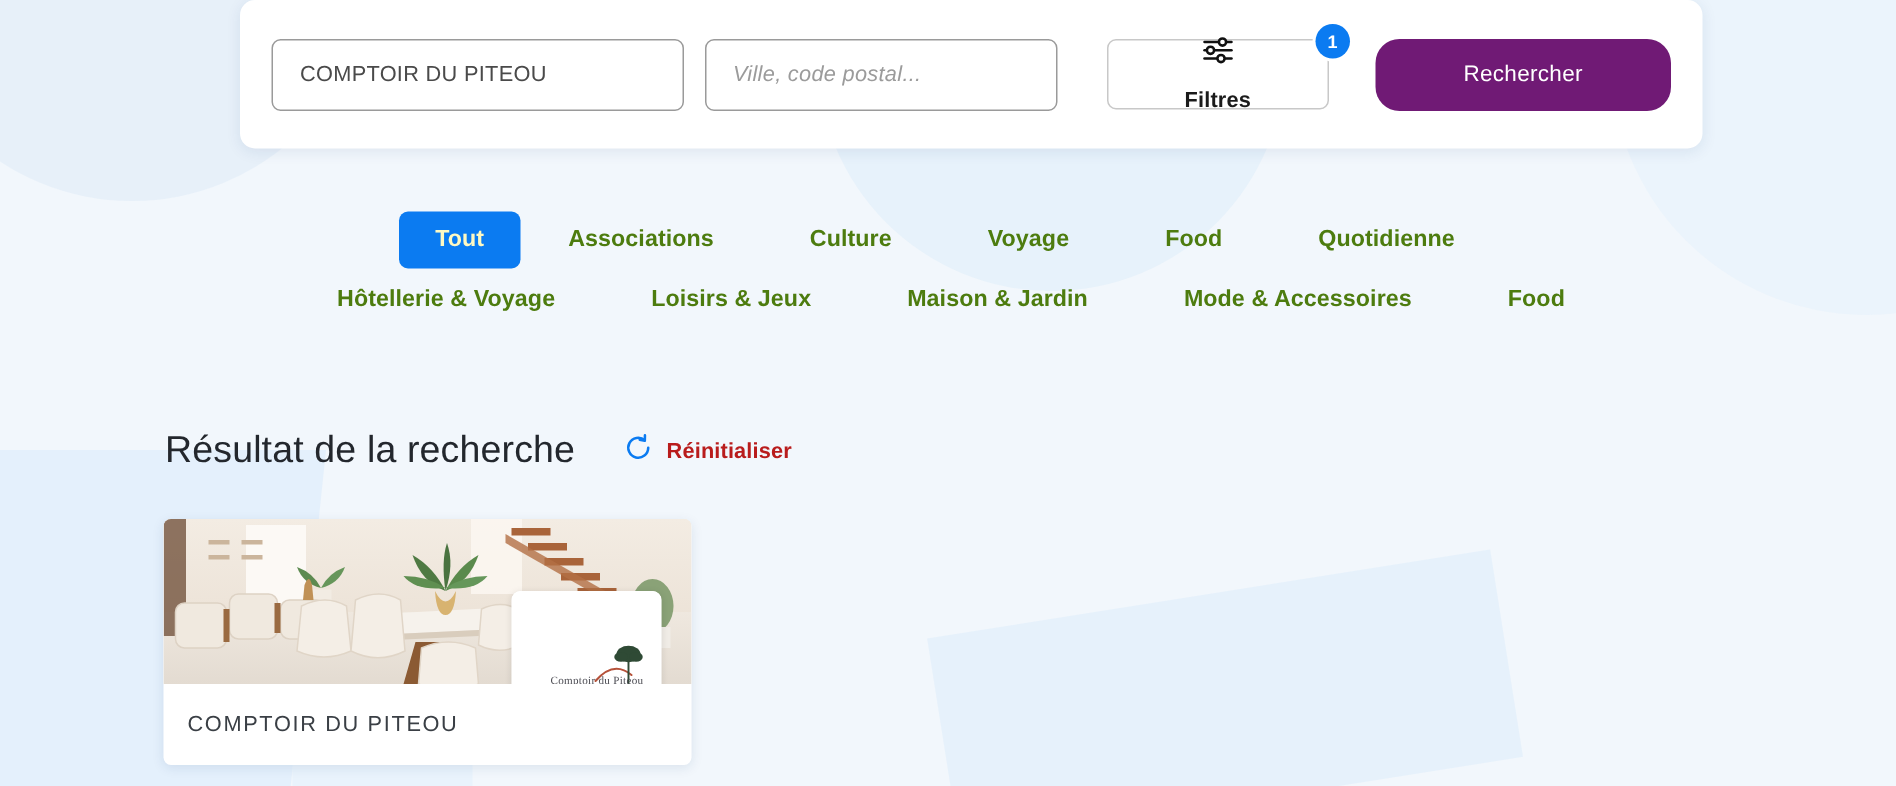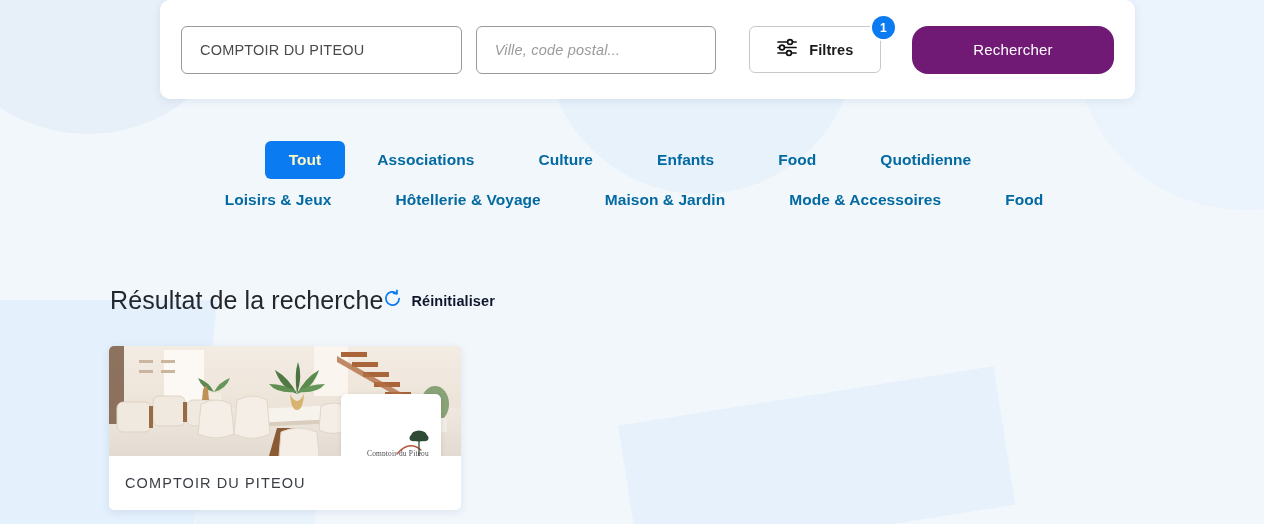--- a/index.html
+++ b/index.html
@@ -103,29 +103,30 @@
     letter-spacing: .2px;
   }
   #query-input { width: 290px; }
   #city-input  { width: 248px; margin-left: 14px; }
 
   .filters-wrap {
     position: relative;
     margin-left: 33px;
   }
   .filters-button {
-    width: 132px; height: 47px;
+    width: 148px; height: 47px;
     background: #fff;
     border: 1px solid #c8c8c8;
     border-radius: 6px;
     display: flex;
     align-items: center;
     justify-content: center;
     gap: 11px;
     cursor: pointer;
+    flex-direction: column;
   }
   .filters-button .label {
     font-size: 14.5px;
     font-weight: bold;
     color: #1b1b1b;
     letter-spacing: .1px;
   }
   .filters-badge {
     position: absolute;
     top: -10px; right: -14px;
@@ -163,58 +164,59 @@
   }
   .tab-row {
     display: flex;
     justify-content: center;
     align-items: center;
     height: 40px;
   }
   .tab {
     font-size: 15.5px;
     font-weight: bold;
-    color: #0369a1;
+    color: #4d7c0f;
     letter-spacing: .05px;
     padding: 0 32px;
     height: 38px;
     line-height: 38px;
     white-space: nowrap;
     cursor: pointer;
     border-radius: 6px;
   }
   .tab.active {
     background: #0b7bf1;
     color: #fef9c3;
     padding: 0 24px;
   }
 
   
   .results-header {
     position: absolute;
     left: 110px; top: 286px;
     display: flex;
     align-items: center;
+    gap: 33px;
   }
   .results-title {
     font-size: 25px;
     color: #23272d;
     letter-spacing: .1px;
     font-weight: normal;
   }
   .reset-link {
     display: flex;
     align-items: center;
     gap: 9px;
     cursor: pointer;
   }
   .reset-label {
     font-size: 14.5px;
     font-weight: bold;
-    color: #0f172a;
+    color: #b91c1c;
     letter-spacing: .1px;
   }
 
   
   .result-card {
     position: absolute;
     left: 109px; top: 346px;
     width: 352px; height: 164px;
     background: #ffffff;
     border-radius: 5px;
@@ -285,27 +287,27 @@
     </div>
 
     <button class="search-button">Rechercher</button>
   </div>
 
   <div class="tabs">
       <div class="tab-row">
         <div class="tab active">Tout</div>
         <div class="tab">Associations</div>
         <div class="tab">Culture</div>
-        <div class="tab">Enfants</div>
+        <div class="tab">Voyage</div>
         <div class="tab">Food</div>
         <div class="tab">Quotidienne</div>
       </div>
       <div class="tab-row">
+        <div class="tab">Hôtellerie &amp; Voyage</div>
         <div class="tab">Loisirs &amp; Jeux</div>
-        <div class="tab">Hôtellerie &amp; Voyage</div>
         <div class="tab">Maison &amp; Jardin</div>
         <div class="tab">Mode &amp; Accessoires</div>
         <div class="tab">Food</div>
       </div>
     </div>
 
   <div class="results-header">
     <div class="results-title">Résultat de la recherche</div>
     <div class="reset-link">
       <span>

